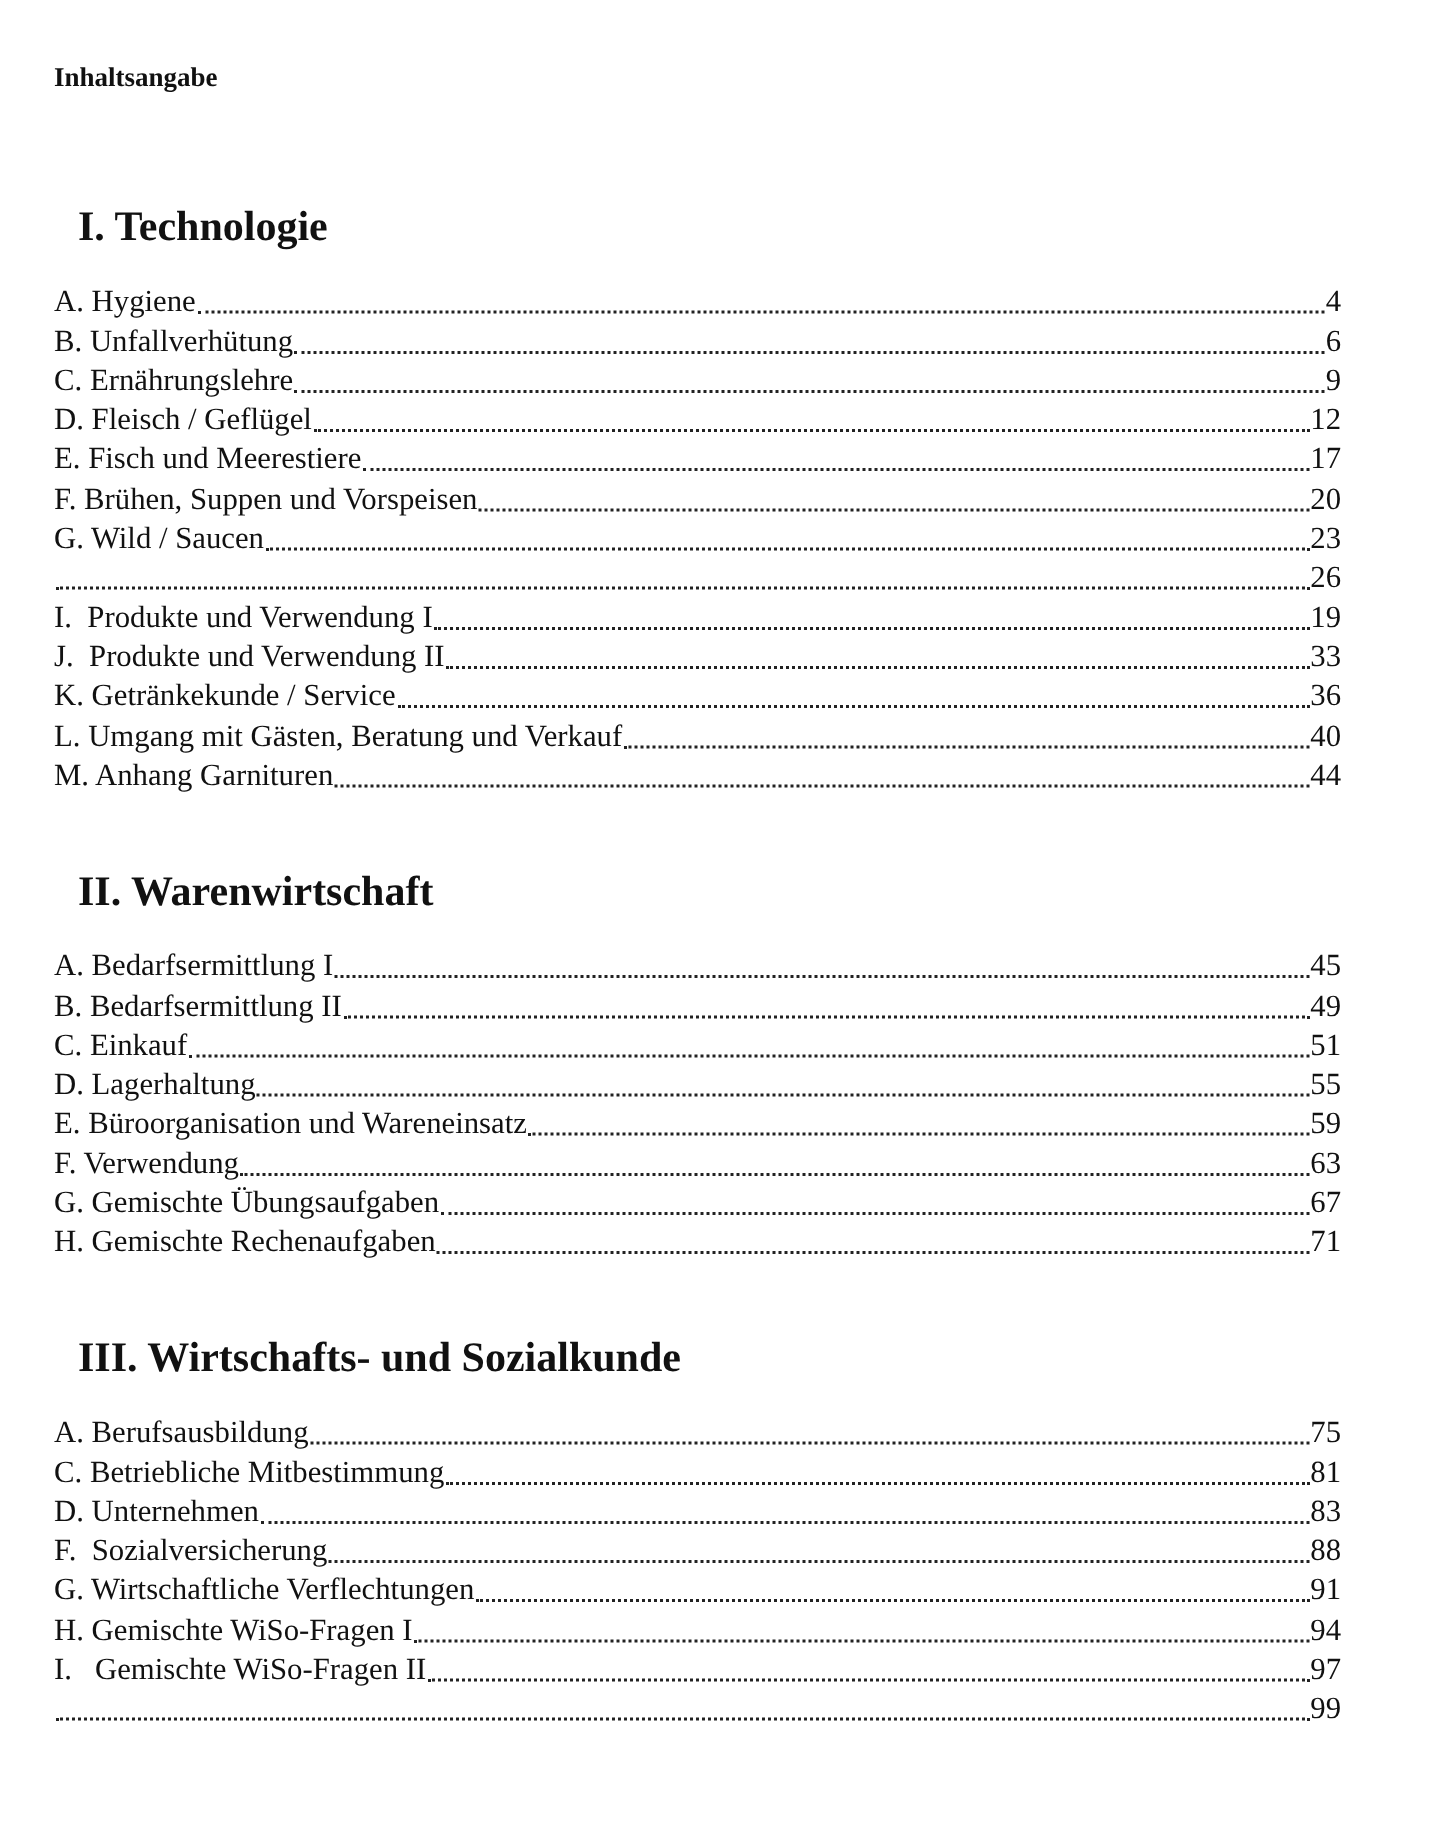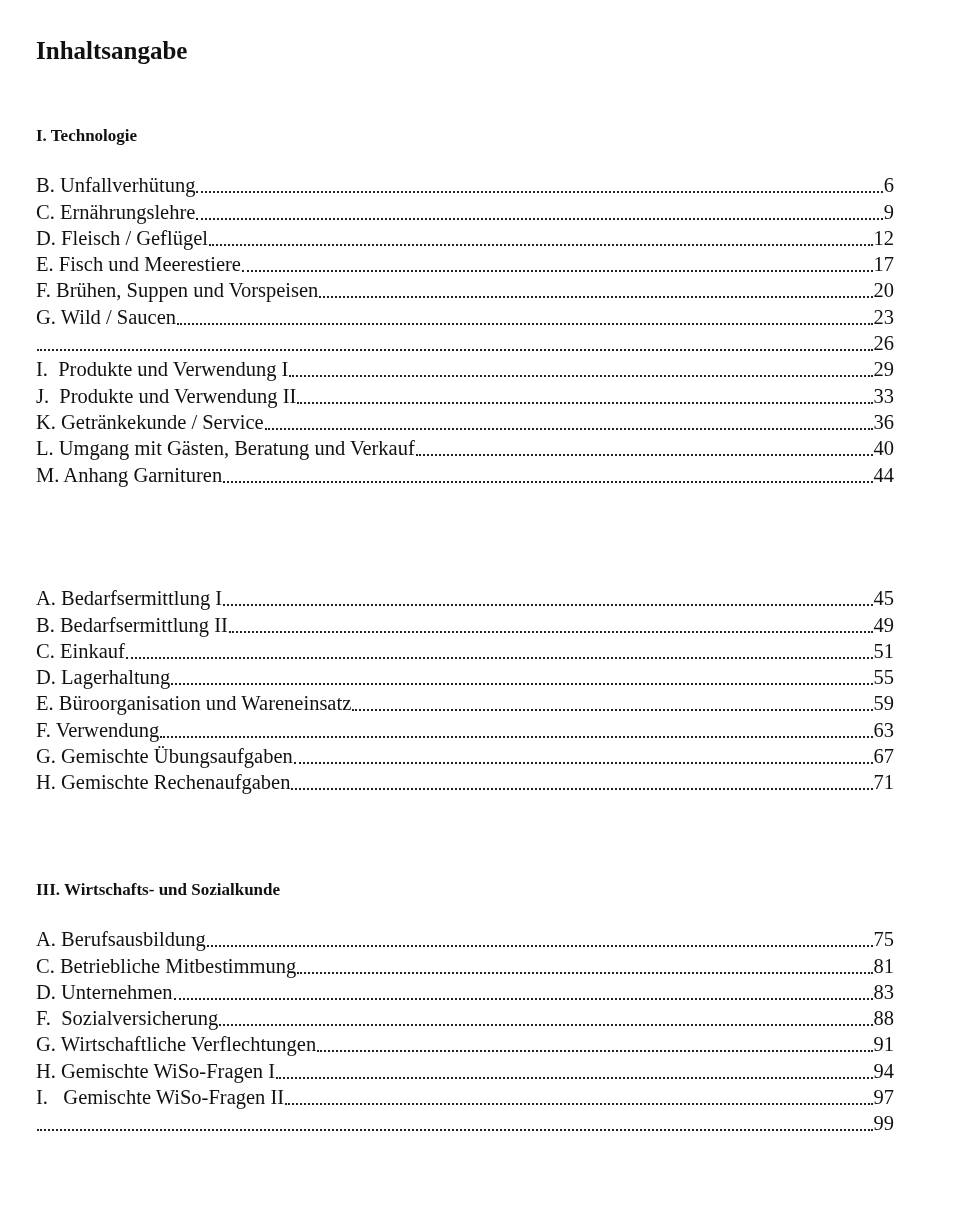--- a/index.html
+++ b/index.html
@@ -18,35 +18,35 @@
     .page {
       position: absolute;
       left: 36px;
       top: 0;
       width: 858px;
     }
     .doc-title {
       position: absolute;
       left: 0;
       top: 34px;
-      font-size: 25px;
+      font-size: 18px;
       font-weight: bold;
       margin: 0;
       line-height: 34px;
       white-space: nowrap;
     }
     .section {
       position: absolute;
       left: 0;
       width: 858px;
     }
     .section-heading {
-      font-size: 17px;
+      font-size: 28px;
       font-weight: bold;
-      margin: 0;
+      margin: 16px;
       height: 30px;
       line-height: 30px;
       white-space: nowrap;
       font-family: Liberation Serif, serif;
     }
     .toc-list {
       margin: 0;
       padding: 0;
       list-style: none;
     }
@@ -78,20 +78,25 @@
 </head>
 <body>
 
 <div class="page">
   <h1 class="doc-title">Inhaltsangabe</h1>
 
   <section class="section" style="top:121px;">
     <h2 class="section-heading">I. Technologie</h2>
     <ul class="toc-list" style="margin-top:20px;">
       <li class="toc-item">
+          <span class="toc-label">A. Hygiene</span>
+          <span class="toc-leader"></span>
+          <span class="toc-page">4</span>
+        </li>
+      <li class="toc-item">
           <span class="toc-label">B. Unfallverhütung</span>
           <span class="toc-leader"></span>
           <span class="toc-page">6</span>
         </li>
       <li class="toc-item">
           <span class="toc-label">C. Ernährungslehre</span>
           <span class="toc-leader"></span>
           <span class="toc-page">9</span>
         </li>
       <li class="toc-item">
@@ -114,21 +119,21 @@
           <span class="toc-leader"></span>
           <span class="toc-page">23</span>
         </li>
       <li class="toc-item">
           <span class="toc-leader"></span>
           <span class="toc-page">26</span>
         </li>
       <li class="toc-item">
           <span class="toc-label">I.  Produkte und Verwendung I</span>
           <span class="toc-leader"></span>
-          <span class="toc-page">29</span>
+          <span class="toc-page">19</span>
         </li>
       <li class="toc-item">
           <span class="toc-label">J.  Produkte und Verwendung II</span>
           <span class="toc-leader"></span>
           <span class="toc-page">33</span>
         </li>
       <li class="toc-item">
           <span class="toc-label">K. Getränkekunde / Service</span>
           <span class="toc-leader"></span>
           <span class="toc-page">36</span>
@@ -140,20 +145,21 @@
         </li>
       <li class="toc-item">
           <span class="toc-label">M. Anhang Garnituren</span>
           <span class="toc-leader"></span>
           <span class="toc-page">44</span>
         </li>
     </ul>
   </section>
 
   <section class="section" style="top:564px;">
+    <h2 class="section-heading">II. Warenwirtschaft</h2>
     <ul class="toc-list" style="margin-top:20px;">
       <li class="toc-item">
           <span class="toc-label">A. Bedarfsermittlung I</span>
           <span class="toc-leader"></span>
           <span class="toc-page">45</span>
         </li>
       <li class="toc-item">
           <span class="toc-label">B. Bedarfsermittlung II</span>
           <span class="toc-leader"></span>
           <span class="toc-page">49</span>

